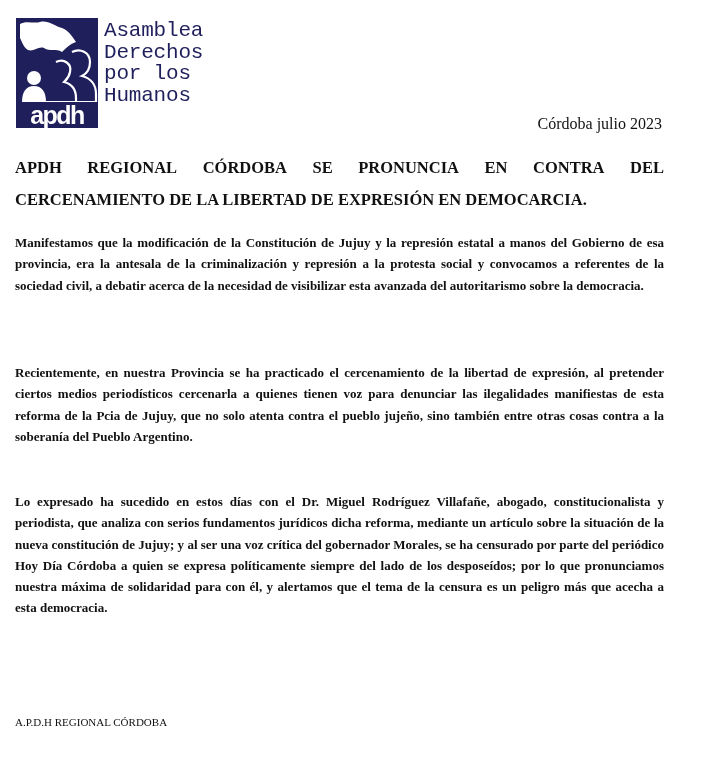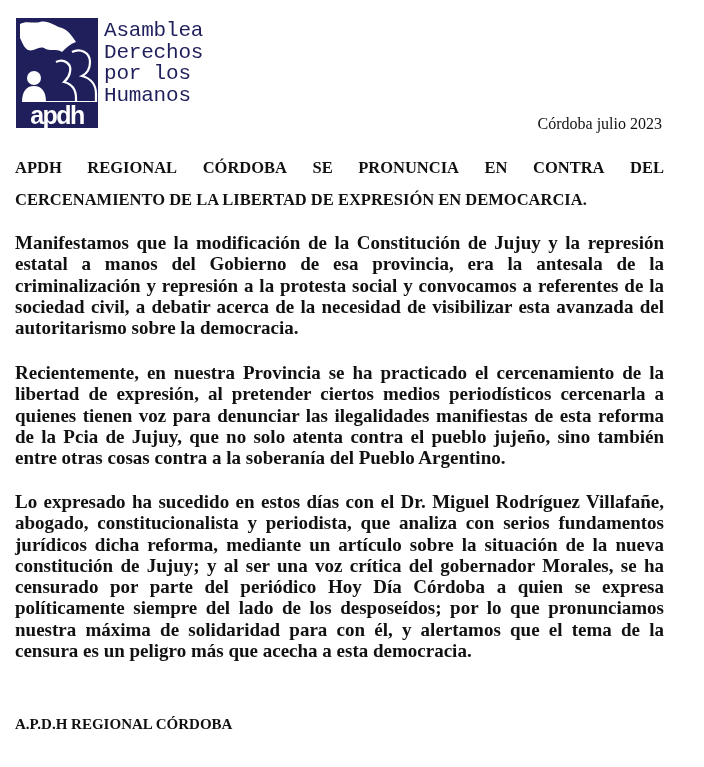--- a/index.html
+++ b/index.html
@@ -9,25 +9,25 @@
   .logo-mark { position: absolute; left: 0; top: 0; width: 82px; height: 110px; }
   .logo-text { position: absolute; left: 88px; top: 2px; color: #1f1f5c;
                font-family: Liberation Mono, monospace;
                font-size: 21px; line-height: 21.5px; letter-spacing: -0.2px; }
   .logo-text div { white-space: nowrap; }
   .date { position: absolute; right: 42px; top: 115px; font-weight: normal; font-size: 16px; }
   .title { position: absolute; left: 15px; top: 152px; width: 649px; font-weight: bold;
            font-size: 16.5px; line-height: 32px; text-align: justify; text-align-last: left; }
   .title .l1 { display: flex; justify-content: space-between; }
   .para { position: absolute; left: 15px; width: 649px; font-weight: bold;
-          font-size: 19px; line-height: 21.3px; text-align: justify; }
+          font-size: 13px; line-height: 21.3px; text-align: justify; }
   .p1 { top: 232px; }
   .p2 { top: 362px; }
   .p3 { top: 491px; }
-  .sign { position: absolute; left: 15px; top: 716px; font-weight: bold; font-size: 15px; }
+  .sign { position: absolute; left: 15px; top: 716px; font-weight: normal; font-size: 11px; }
 </style>
 </head>
 <body>
 
 <div class="logo">
   <svg class="logo-mark" viewBox="0 0 82 110">
     <rect x="0" y="0" width="82" height="110" fill="#1f1f5c"></rect>
 
     <path d="M4 6 C10 2 18 6 24 4 C32 2 38 8 46 10 C52 12 56 18 60 24 C54 26 50 30 46 34 C40 30 34 34 28 30 C22 28 18 34 12 32 C8 30 6 24 4 20 Z" fill="#ffffff"></path>
 

